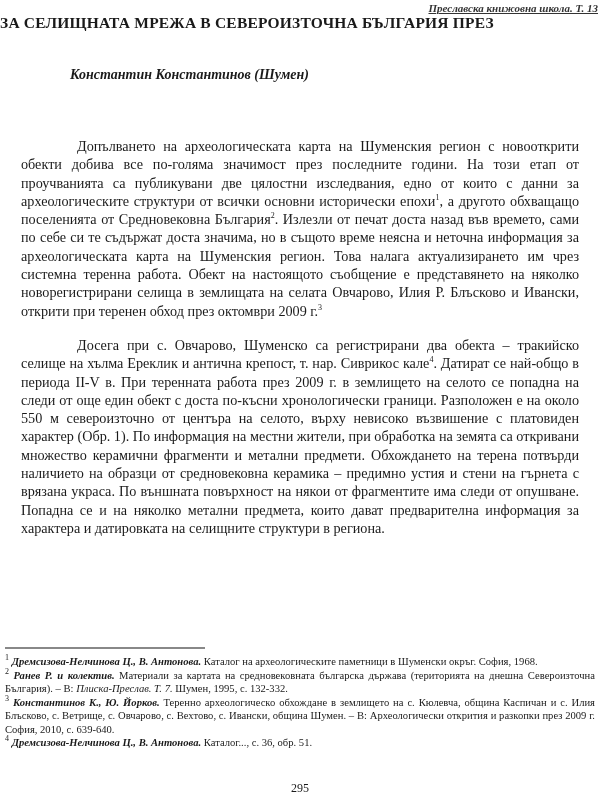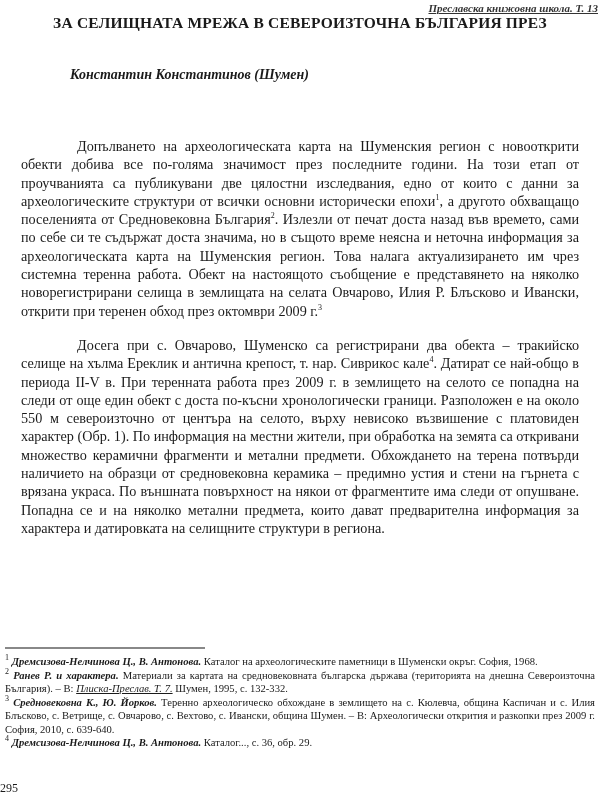--- a/index.html
+++ b/index.html
@@ -1,34 +1,34 @@
 <!DOCTYPE html>
 <html><head>
 <meta charset="utf-8">
 <style>
   html, body { margin:0; padding:0; background:#ffffff; }
   body { width:600px; height:800px; position:relative; overflow:hidden;
          font-family:"Liberation Serif","DejaVu Serif",serif; color:#1a1a1a; }
   .running-head { position:absolute; top:2px; right:2px; font-size:11px; font-style:italic;
                   font-weight:bold; text-decoration:underline; color:#333;margin-left:8px; }
-  .title { position:absolute; top:14px; left:0; width:600px; text-align:center;
+  .title { position:absolute; top:14px; left:0; width:600px; 
            font-size:15.5px; font-weight:bold; line-height:17px; letter-spacing:0.2px; }
   .author { position:absolute; top:67px; left:0; width:600px; text-align:left;
             font-size:14px; font-weight:bold; font-style:italic; padding-left:70px; box-sizing:border-box; }
   .body { position:absolute; top:121px; left:5px; width:590px; font-size:14.2px; line-height:18.3px;
           text-align:justify; }
   .body p { margin:16px; text-indent:56px; }
   sup { font-size:8px; line-height:0; vertical-align:super; }
   .fn-rule { position:absolute; top:647px; left:5px; width:200px; height:2px; background:#888; }
   .footnotes { position:absolute; top:655px; left:5px; width:590px; font-size:10.6px; line-height:13.5px;
                text-align:justify; }
   .footnotes p { margin:0; }
   .fn-author { font-weight:bold; font-style:italic; }
-  .fn-ital { font-style:italic;text-decoration:underline; }
-  .page-num { position:absolute; top:781px; left:0; width:600px; text-align:left; font-size:12px; }
+  .fn-ital { font-style:italic; }
+  .page-num { position:absolute; top:781px; left:0; width:600px; text-align:center; font-size:12px; }
 </style>
 </head>
 <body>
 
 <div class="running-head">Преславска книжовна школа. Т. 13</div>
 
 <div class="title">
   <div>ЗА СЕЛИЩНАТА МРЕЖА В СЕВЕРОИЗТОЧНА БЪЛГАРИЯ ПРЕЗ</div>
 </div>
 
@@ -36,18 +36,18 @@
 
 <div class="body">
   <p><span>Допълването на археологическата карта на Шуменския регион с новооткрити обекти добива все по-голяма значимост през последните години. На този етап от проучванията са публикувани две цялостни изследвания, едно от които с данни за археологическите структури от всички основни исторически епохи</span><sup>1</sup><span>, а другото обхващащо поселенията от Средновековна България</span><sup>2</sup><span>. Излезли от печат доста назад във времето, сами по себе си те съдържат доста значима, но в същото време неясна и неточна информация за археологическата карта на Шуменския регион. Това налага актуализирането им чрез системна теренна работа. Обект на настоящото съобщение е представянето на няколко новорегистрирани селища в землищата на селата Овчарово, Илия Р. Блъсково и Ивански, открити при теренен обход през октомври 2009 г.</span><sup>3</sup></p>
   <p><span>Досега при с. Овчарово, Шуменско са регистрирани два обекта – тракийско селище на хълма Ереклик и антична крепост, т. нар. Сиврикос кале</span><sup>4</sup><span>. Датират се най-общо в периода II-V в. При теренната работа през 2009 г. в землището на селото се попадна на следи от още един обект с доста по-късни хронологически граници. Разположен е на около 550 м североизточно от центъра на селото, върху невисоко възвишение с платовиден характер (Обр. 1). По информация на местни жители, при обработка на земята са откривани множество керамични фрагменти и метални предмети. Обхождането на терена потвърди наличието на образци от средновековна керамика – предимно устия и стени на гърнета с врязана украса. По външната повърхност на някои от фрагментите има следи от опушване. Попадна се и на няколко метални предмета, които дават предварителна информация за характера и датировката на селищните структури в региона.</span></p>
 </div>
 
 <div class="fn-rule"></div>
 
 <div class="footnotes">
   <p><sup>1</sup> <span class="fn-author">Дремсизова-Нелчинова Ц., В. Антонова.</span><span> Каталог на археологическите паметници в Шуменски окръг. София, 1968.</span></p>
-  <p><sup>2</sup> <span class="fn-author">Ранев Р. и характера.</span><span> Материали за картата на средновековната българска държава (територията на днешна Североизточна България). – В: </span><span class="fn-ital">Плиска-Преслав. Т. 7.</span><span> Шумен, 1995, с. 132-332.</span></p>
-  <p><sup>3</sup> <span class="fn-author">Средновековна К., Ю. Йорков.</span><span> Теренно археологическо обхождане в землището на с. Кюлевча, община Каспичан и с. Илия Блъсково, с. Ветрище, с. Овчарово, с. Вехтово, с. Ивански, община Шумен. – В: Археологически открития и разкопки през 2009 г. София, 2010, с. 639-640.</span></p>
-  <p><sup>4</sup> <span class="fn-author">Дремсизова-Нелчинова Ц., В. Антонова.</span><span> Каталог..., с. 36, обр. 29.</span></p>
+  <p><sup>2</sup> <span class="fn-author">Ранев Р. и колектив.</span><span> Материали за картата на средновековната българска държава (територията на днешна Североизточна България). – В: </span><span class="fn-ital">Плиска-Преслав. Т. 7.</span><span> Шумен, 1995, с. 132-332.</span></p>
+  <p><sup>3</sup> <span class="fn-author">Константинов К., Ю. Йорков.</span><span> Теренно археологическо обхождане в землището на с. Кюлевча, община Каспичан и с. Илия Блъсково, с. Ветрище, с. Овчарово, с. Вехтово, с. Ивански, община Шумен. – В: Археологически открития и разкопки през 2009 г. София, 2010, с. 639-640.</span></p>
+  <p><sup>4</sup> <span class="fn-author">Дремсизова-Нелчинова Ц., В. Антонова.</span><span> Каталог..., с. 36, обр. 51.</span></p>
 </div>
 
 <div class="page-num">295</div>
 
 </body></html>

